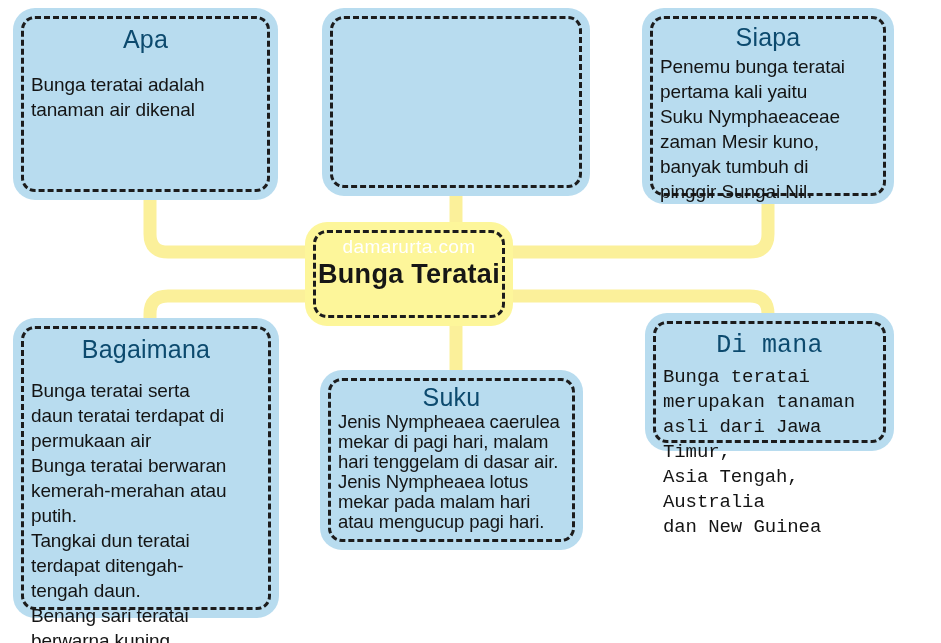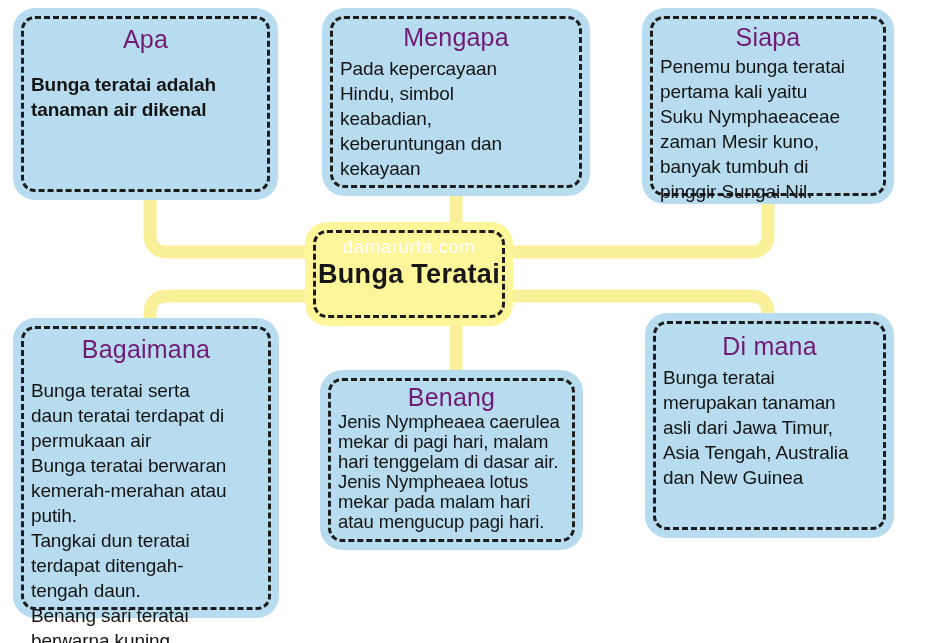--- a/index.html
+++ b/index.html
@@ -63,59 +63,59 @@
   }
   .center {
     background: #fdf69a;
   }
 
   .node-title {
     display: block;
     text-align: center;
     font-size: 25px;
     line-height: 30px;
-    color: #701a75;
+    color: #0c4a6e;
     font-weight: 400;
     letter-spacing: 0.2px;
     white-space: nowrap;
   }
   .node-body {
     display: block;
     font-size: 19px;
     line-height: 25px;
     color: #141414;
     white-space: pre-line;
     letter-spacing: -0.1px;
   }
 
   
   #node-apa        { left: 13px;  top: 8px;   width: 265px; height: 192px; }
   #node-apa .inner { padding-top: 8px; }
-  #node-apa .node-body { margin-top: 18px; font-weight: bold; }
+  #node-apa .node-body { margin-top: 18px; }
 
   #node-mengapa        { left: 322px; top: 8px;  width: 268px; height: 188px; }
   #node-mengapa .inner { padding-top: 6px; }
   #node-mengapa .node-body { margin-top: 4px; }
 
   #node-siapa        { left: 642px; top: 8px;  width: 252px; height: 196px; }
   #node-siapa .inner { padding-top: 6px; }
   #node-siapa .node-body { margin-top: 2px; }
 
   #node-center       { left: 305px; top: 222px; width: 208px; height: 104px; }
   #node-center .inner{ display: flex; align-items: center; justify-content: center; }
 
   #node-bagaimana        { left: 13px;  top: 318px; width: 266px; height: 300px; }
   #node-bagaimana .inner { padding-top: 8px; }
   #node-bagaimana .node-body { margin-top: 14px; }
 
   #node-kapan        { left: 320px; top: 370px; width: 263px; height: 180px; }
   #node-kapan .inner { padding-top: 4px; }
   #node-kapan .node-body { margin-top: 0px; font-size: 18.5px; line-height: 20px; white-space: pre; }
 
-  #node-dimana        { left: 645px; top: 313px; width: 249px; height: 225px; }
+  #node-dimana        { left: 645px; top: 313px; width: 249px; height: 138px; font-family: Liberation Mono, monospace; }
   #node-dimana .inner { padding-top: 10px; }
   #node-dimana .node-body { margin-top: 4px; }
 
   
   .center-title {
     font-size: 27px;
     font-weight: bold;
     color: #161616;
     letter-spacing: 0.3px;
     white-space: nowrap;
@@ -158,28 +158,20 @@
     <div class="dash"></div>
     <div class="inner">
       <span class="node-title">Apa</span>
       <span class="node-body">Bunga teratai adalah
 tanaman air dikenal</span>
     </div>
   </div>
 
   <div class="node branch" id="node-mengapa">
     <div class="dash"></div>
-    <div class="inner">
-      <span class="node-title">Mengapa</span>
-      <span class="node-body">Pada kepercayaan
-Hindu, simbol
-keabadian,
-keberuntungan dan
-kekayaan</span>
-    </div>
   </div>
 
   <div class="node branch" id="node-siapa">
     <div class="dash"></div>
     <div class="inner">
       <span class="node-title">Siapa</span>
       <span class="node-body">Penemu bunga teratai
 pertama kali yaitu
 Suku Nymphaeaceae
 zaman Mesir kuno,
@@ -210,21 +202,21 @@
 terdapat ditengah-
 tengah daun.
 Benang sari teratai
 berwarna kuning</span>
     </div>
   </div>
 
   <div class="node branch" id="node-kapan">
     <div class="dash"></div>
     <div class="inner">
-      <span class="node-title">Benang</span>
+      <span class="node-title">Suku</span>
       <span class="node-body">Jenis Nympheaea caerulea
 mekar di pagi hari, malam
 hari tenggelam di dasar air.
 Jenis Nympheaea lotus
 mekar pada malam hari
 atau mengucup pagi hari.</span>
     </div>
   </div>
 
   <div class="node branch" id="node-dimana">

